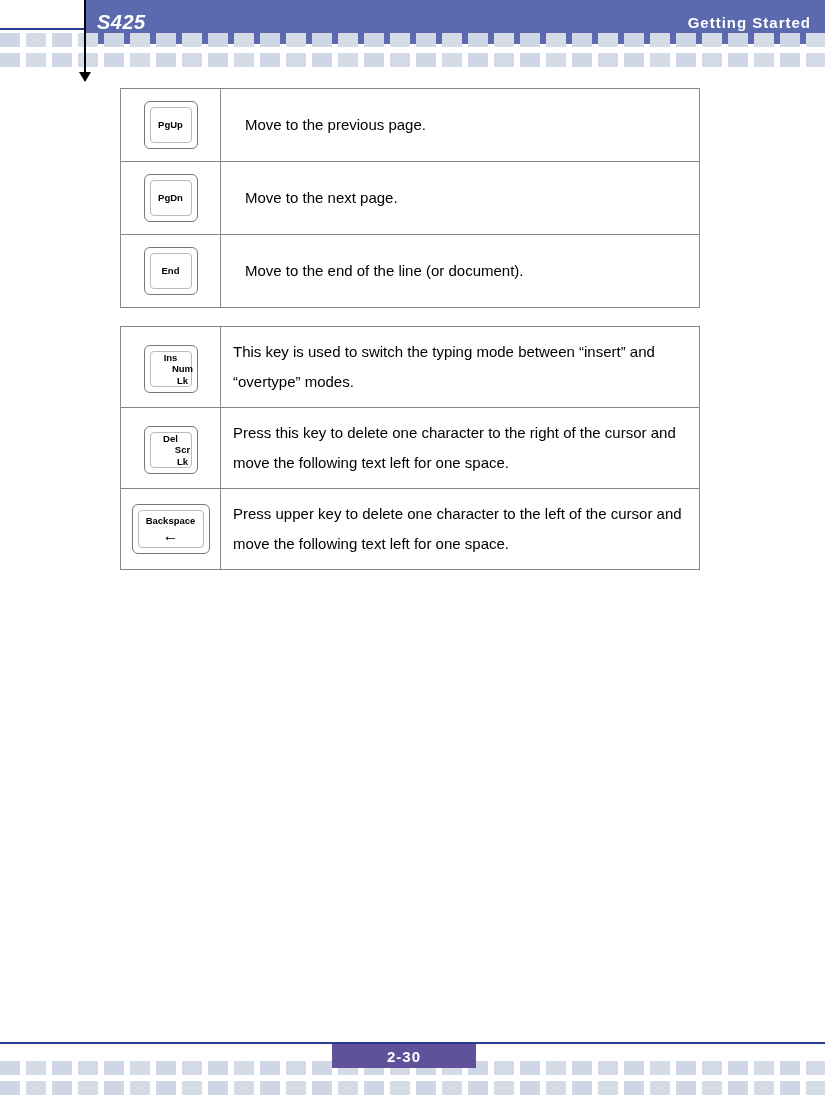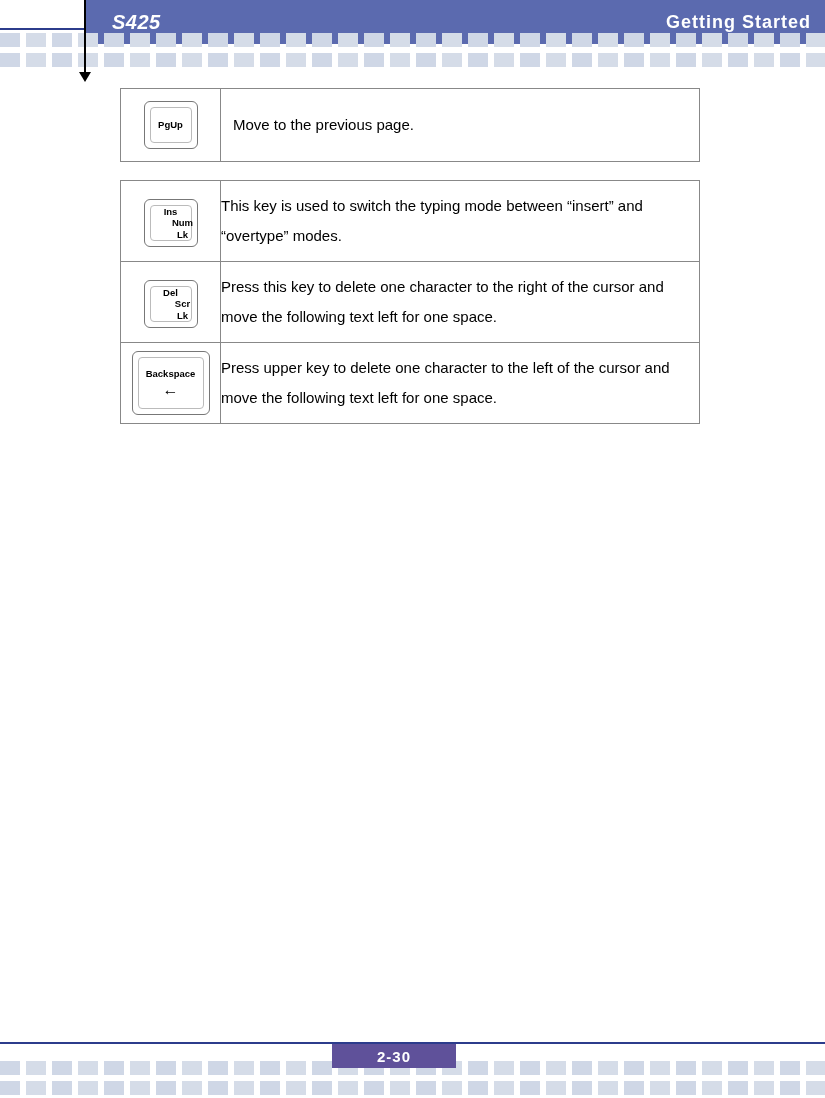--- a/index.html
+++ b/index.html
@@ -8,25 +8,25 @@
       font-family: Arial, sans-serif;
       background: #fff;
       position: relative;
       overflow: hidden;
     }
     
     .top-banner {
       position:absolute; left:84px; right:0; top:0; height:44px;
       background:#5b6aaf;
       display:flex; justify-content:space-between; align-items:center;
-      padding:0 14px 0 28px;
+      padding:0 14px 0 13px;
       color:#fff;
     }
     .top-banner .model { font-size:20px; font-style:italic; font-weight:bold; letter-spacing:.5px;}
-    .top-banner .section { font-size:18px; font-weight:bold; letter-spacing:1px;}
+    .top-banner .section { font-size:15px; font-weight:bold; letter-spacing:1px;}
     
     .strip {
       position:absolute; left:0; right:0; height:40px;
       display:grid; grid-template-rows: repeat(2, 20px);
     }
     .strip.top { top:30px; }
     .strip.bottom { bottom:0; }
     .strip-row {
       display:flex; gap:6px; padding-left:0;
       align-items:center;
@@ -44,53 +44,53 @@
       content:""; position:absolute; left:-5px; top:72px;
       border-left:6px solid transparent; border-right:6px solid transparent;
       border-top:10px solid #000;
     }
     
     .content { position:absolute; left:120px; top:88px; right:50px;}
     table.keys {
       border-collapse:collapse; width:580px; margin-bottom:18px;
     }
     table.keys td {
-      border:1px solid #888; padding:18px 12px; vertical-align:middle;
+      border:1px solid #888; padding:18px 24px; vertical-align:middle;
       font-size:15px; color:#000; line-height:2;
     }
     table.keys td.icon { width:100px; text-align:center; padding:12px 8px;}
-    table.keys.tight td { padding:10px 0; line-height:2;}
+    table.keys.tight td { padding:10px 12px; line-height:2;}
     table.keys.tight td.icon { padding:8px 8px; }
     
     .keycap {
       display:inline-flex; flex-direction:column; align-items:center; justify-content:center;
       width:54px; height:48px;
       border:1.5px solid #777; border-radius:6px;
       background:#fff;
       position:relative;
       font-size:9.5px; font-weight:bold; line-height:1.25;
     }
     .keycap::before{
       content:""; position:absolute; inset:5px;
       border:1px solid #bbb; border-radius:4px;
     }
-    .keycap.wide { width:78px; height:64px;}
+    .keycap.wide { width:78px; height:50px;}
     .keycap .line2 { font-weight:bold;margin-left:24px;}
     .keycap .arrow {
       font-size:16px; position:relative; z-index:1; line-height:1; margin-top:2px;
     }
     .keycap span { position:relative; z-index:1; }
     .para {
       font-size:15px; width:660px; line-height:3;
       margin:24px 0 18px 0;
     }
     .para b { font-weight:bold;}
     
     .footer-band {
-      position:absolute; left:332px; bottom:30px; width:124px; height:24px;
+      position:absolute; left:332px; bottom:30px; width:144px; height:24px;
       background:#5f519a; color:#fff; display:flex; align-items:center; justify-content:center;
       font-size:15px; font-weight:bold; letter-spacing:1px;
       z-index:5;
       margin-top:24px;
     }
     .hr-top { position:absolute; left:0; right:0; top:28px; height:2px; background:#2c3c8c;}
     .hr-bot { position:absolute; left:0; right:0; bottom:54px; height:2px; background:#2c3c8c;}
   </style>
 </head>
 <body>
@@ -178,20 +178,32 @@
 <div class="content">
 
   <table class="keys">
     <tbody id="navbody">
         <tr>
           <td class="icon"><div class="keycap">
               <span>PgUp</span>
             </div></td>
           <td>Move to the previous page.</td>
         </tr>
+        <tr>
+          <td class="icon"><div class="keycap">
+              <span>PgDn</span>
+            </div></td>
+          <td>Move to the next page.</td>
+        </tr>
+        <tr>
+          <td class="icon"><div class="keycap">
+              <span>End</span>
+            </div></td>
+          <td>Move to the end of the line (or document).</td>
+        </tr>
       </tbody>
   </table>
 
 
   <table class="keys tight">
     <tbody id="editbody">
         <tr>
           <td class="icon"><div class="keycap">
               <span>Ins</span>
               <span class="line2">Num Lk</span>

